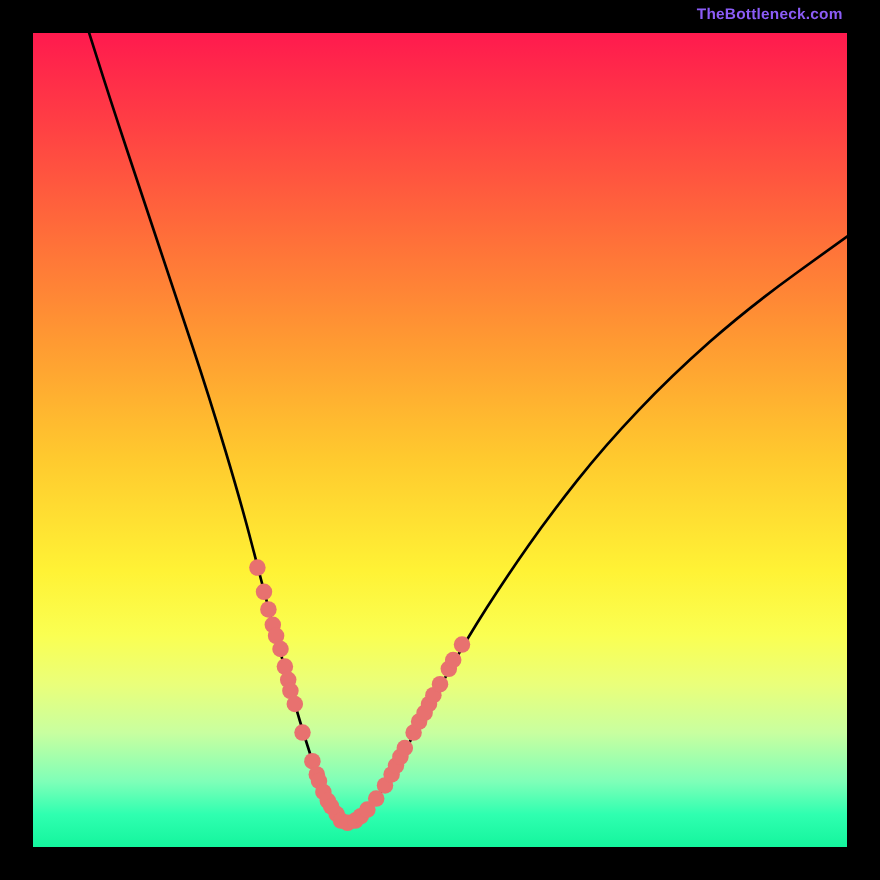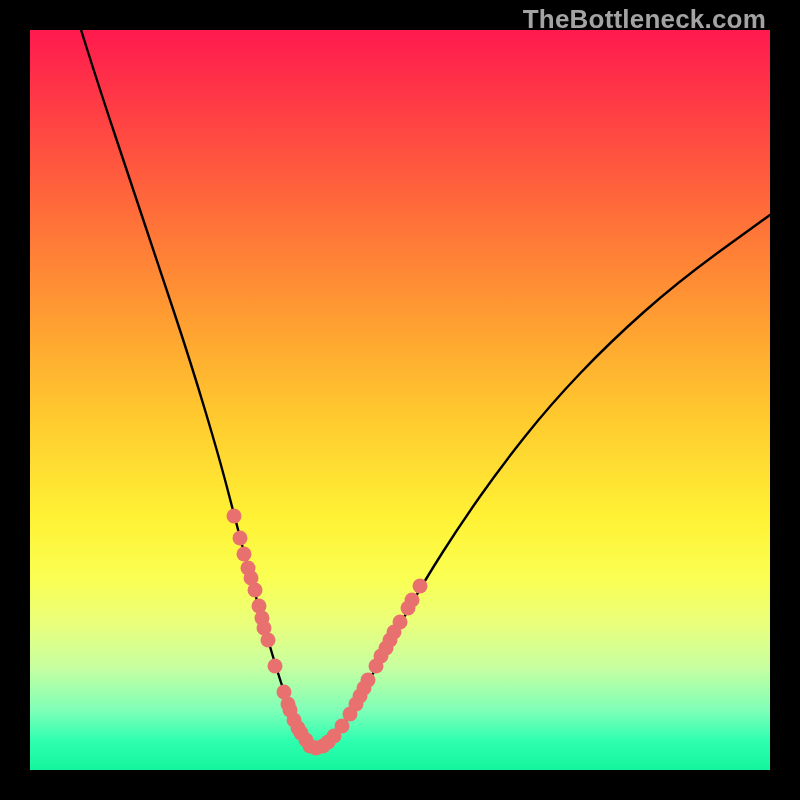--- a/index.html
+++ b/index.html
@@ -42,22 +42,22 @@
       #c8ffa0 86%,
       #7effb8 92%,
       #2fffb0 96%,
       #14f59d 100%
     );
   }
   .watermark {
     position: absolute;
     top: 4px;
     right: 34px;
-    color: #a3a3a3;
-    font-size: 26px;
+    color: #8b5cf6;
+    font-size: 14px;
     font-weight: 600;
     letter-spacing: 0.2px;
     user-select: none;
   }
   svg.curve {
     position: absolute;
     inset: 0;
   }
   .curve-line {
     fill: none;

